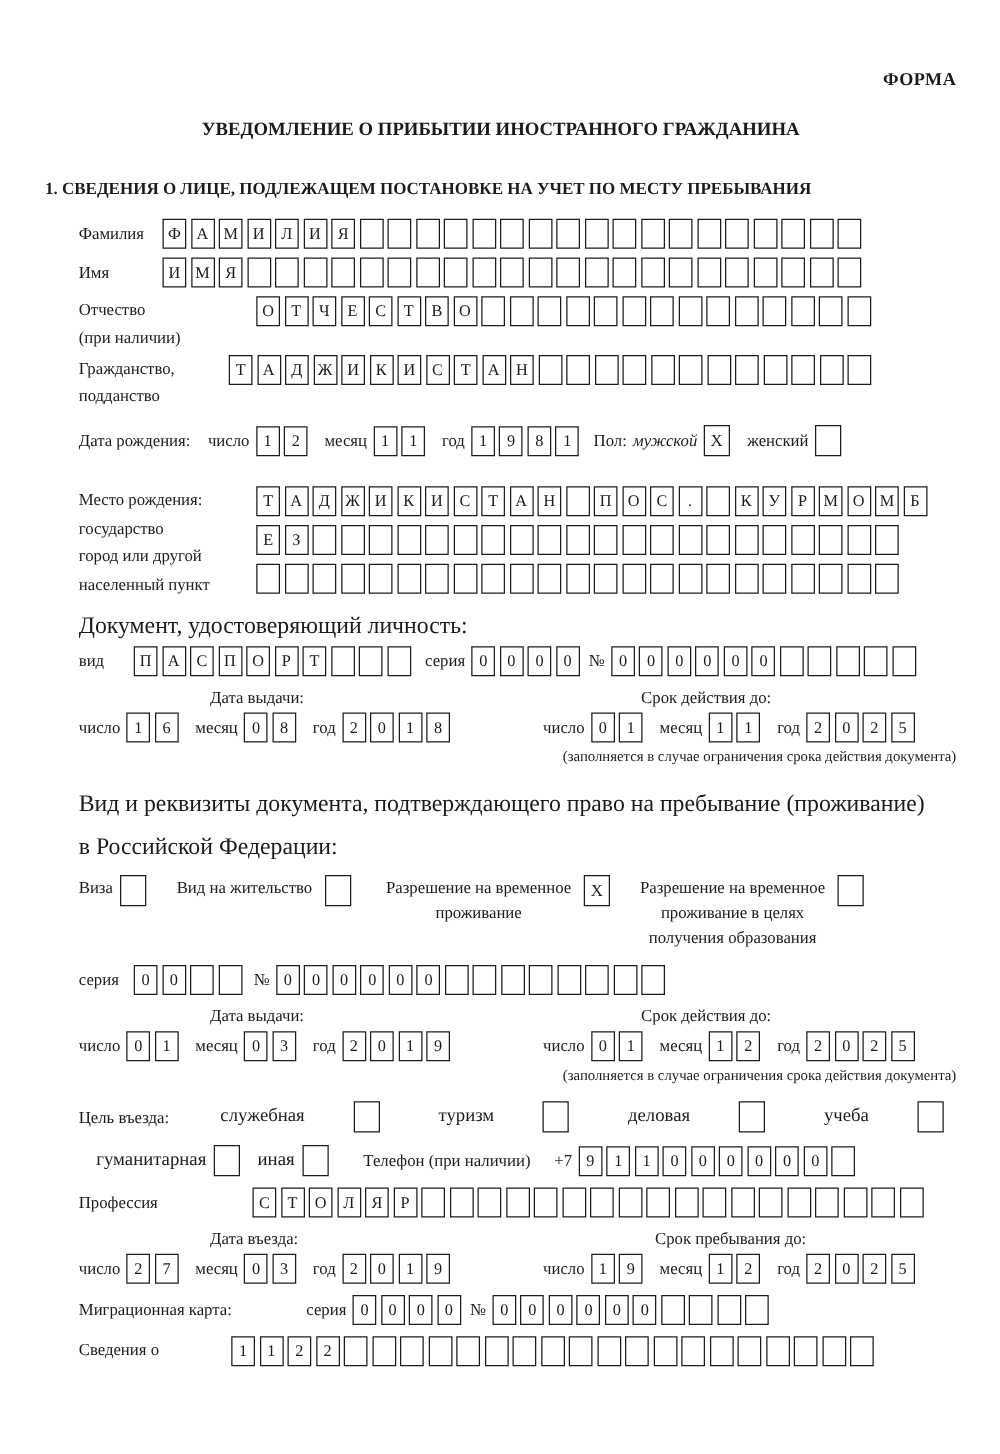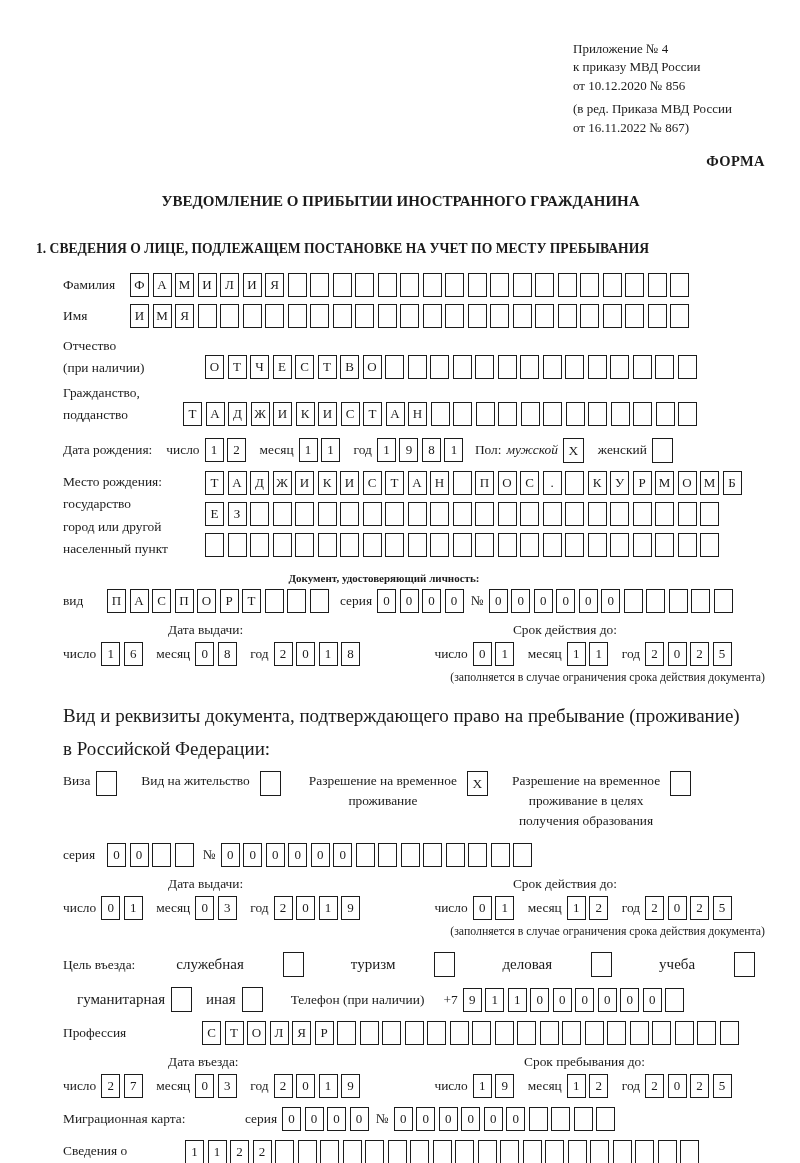--- a/index.html
+++ b/index.html
@@ -9,39 +9,39 @@
   
   .appendix{width:192px;margin-left:auto;font-size:13px;line-height:1.42;}
   .appendix div:nth-child(4){margin-top:5px;}
   .forma{text-align:right;font-weight:bold;font-size:14.5px;margin-top:16px;letter-spacing:.4px;}
   .title{text-align:center;font-weight:bold;font-size:15px;line-height:1.55;margin-top:20px;margin-left:-27px;}
   .blank-line{display:inline-block;width:58px;border-bottom:2px solid #3a3a3a;margin-left:12px;}
   .sec1{margin-left:-27px;margin-top:27px;font-weight:bold;font-size:13.6px;}
 
   
   .frow{display:flex;align-items:center;margin-top:7px;white-space:nowrap;}
-  .frow.top{align-items:flex-end;}
+  .frow.top{align-items:flex-start;}
   .lbl{font-size:13.4px;flex:none;}
   .two{line-height:22px;}
   .w67{width:67px;} .w142{width:142px;} .w120{width:120px;} .w95{width:95px;}
   .boxes{display:inline-flex;flex:none;}
   .cell{width:17px;height:22px;border:1.5px solid #1c1c1c;margin-right:3.5px;
         display:inline-block;text-align:center;font-size:13px;line-height:22px;flex:none;}
   .cb{width:19px;height:23px;border:1.5px solid #1c1c1c;display:inline-block;flex:none;
       text-align:center;font-size:13.5px;line-height:23px;}
   .dlbl{font-size:13.4px;margin:0 5px 0 10px;flex:none;}
   .dlbl.first{margin-left:0;} .ml8{margin-left:8px;} .ml14{margin-left:14px;} .ml24{margin-left:24px;} .ml28{margin-left:28px;} .ml40{margin-left:40px;}
 
   
-  .twocol{display:flex;margin-top:8px;align-items:flex-start;}
+  .twocol{display:flex;margin-top:24px;align-items:flex-start;}
   .twocol .lblcol{flex:none;font-size:13.4px;line-height:22.5px;}
   .twocol .boxrows .boxes{display:flex;margin-bottom:7px;}
   .lblcol.wbp{width:142px;} .lblcol.wrep{width:122px;}
 
-  .doc-head{text-align:center;font-weight:bold;font-size:11px;margin-top:8px;margin-right:60px;}
+  .doc-head{font-weight:normal;font-size:19px;margin-top:8px;margin-right:60px;}
 
   
   .dph{display:flex;font-size:13.4px;margin-top:9px;}
   .dph .h1{margin-left:105px;}
   .dph .h2{margin-left:auto;margin-right:148px;}
   .dpr{display:flex;align-items:center;margin-top:4px;white-space:nowrap;}
   .dpr .g{display:flex;align-items:center;}
   .dpr .g2{margin-left:auto;margin-right:30px;}
   .note{font-size:11.8px;text-align:right;margin-top:4px;}
 
@@ -55,27 +55,20 @@
   .opts .cb{margin-left:10px;}
 
   .purpose .plbl{font-size:15px;margin:0 6px 0 14px;}
   .purpose .plbl.first{margin-left:8px;}
 </style>
 </head>
 <body>
 
 <div class="page">
 
-  <div class="appendix">
-    <div>Приложение № 4</div>
-    <div>к приказу МВД России</div>
-    <div>от 10.12.2020 № 856</div>
-    <div>(в ред. Приказа МВД России</div>
-    <div>от 16.11.2022 № 867)</div>
-  </div>
 
   <div class="forma">ФОРМА</div>
 
   <div class="title">
     <div>УВЕДОМЛЕНИЕ О ПРИБЫТИИ ИНОСТРАННОГО ГРАЖДАНИНА</div>
   </div>
 
   <div class="sec1">1. СВЕДЕНИЯ О ЛИЦЕ, ПОДЛЕЖАЩЕМ ПОСТАНОВКЕ НА УЧЕТ ПО МЕСТУ ПРЕБЫВАНИЯ</div>
 
   <div class="frow" style="margin-top:16px;">

